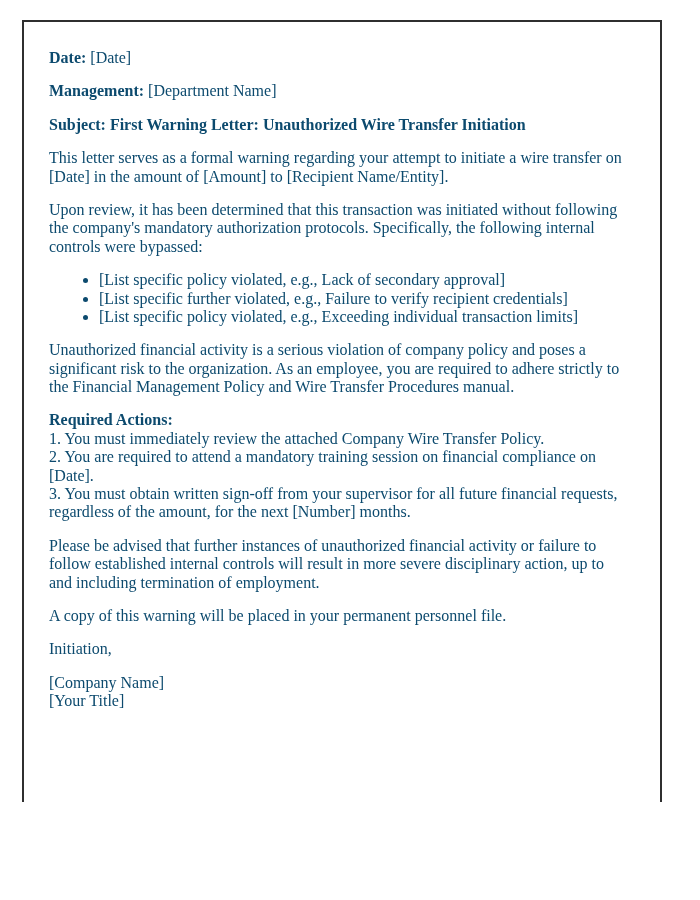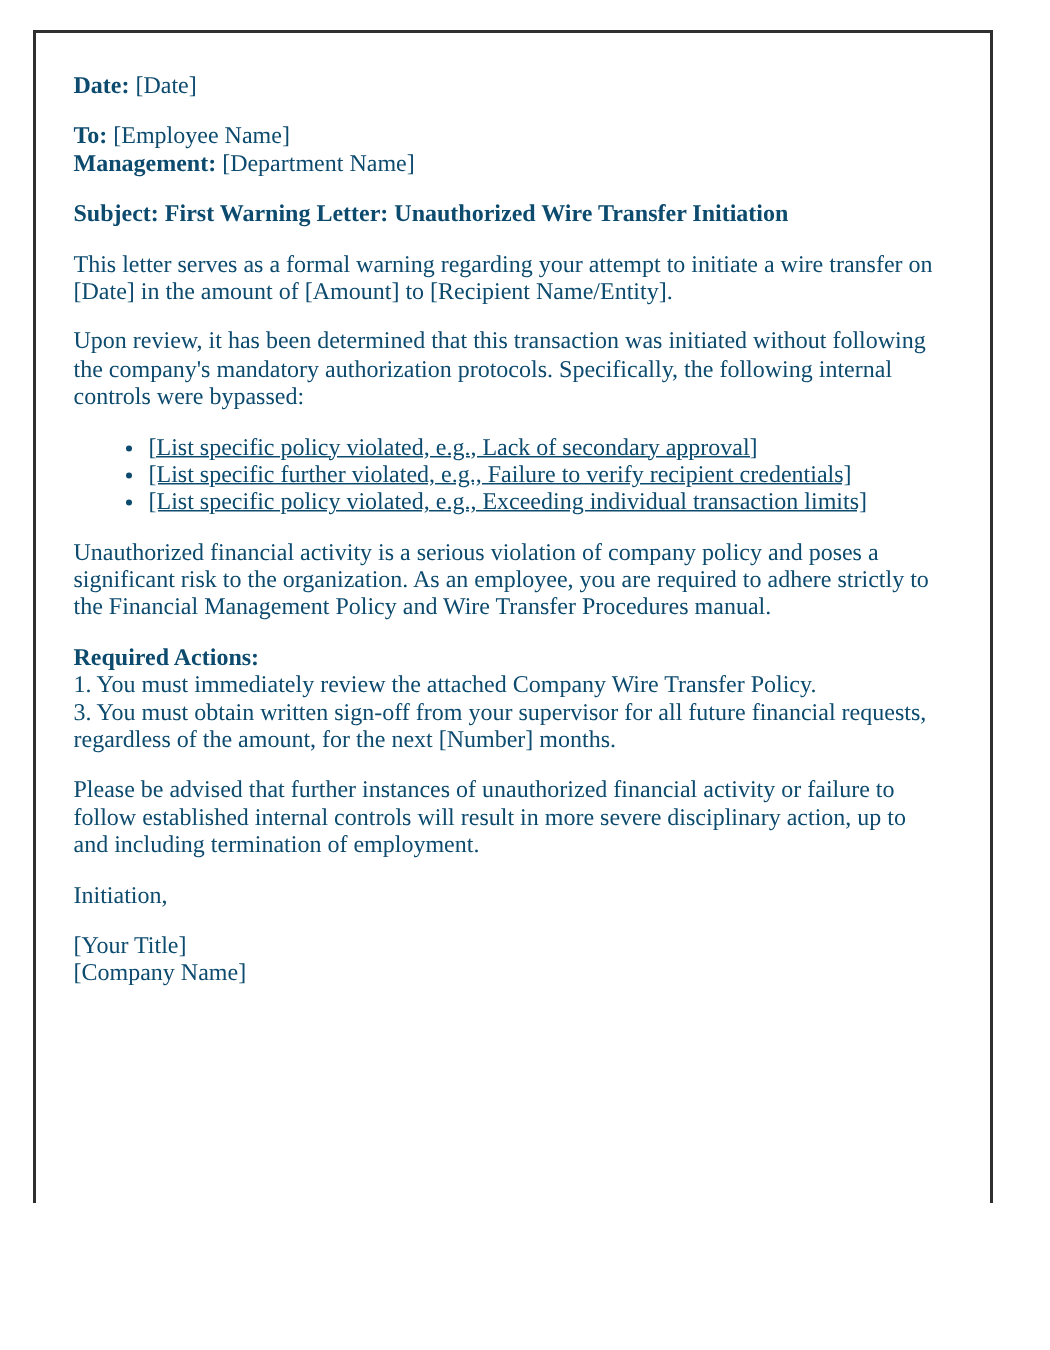--- a/index.html
+++ b/index.html
@@ -32,38 +32,36 @@
   .letter p {
     margin: 15px 0;
   }
   .letter ul {
     margin: 15px 0;
     padding-left: 50px;
   }
   .letter li {
     margin: 0;
     padding: 0;
-    text-decoration: underline;
   }
   .block {
     display: block;
   }
   strong {
     font-weight: bold;
   }
 </style>
 </head>
 <body style="background: rgb(255, 255, 255);">
 
 <div class="letter" style="border-color: rgb(47, 47, 47); color: #0c4a6e;">
 
   <p><strong>Date:</strong> <span>[Date]</span></p>
 
   <p>
-    <span class="block"><strong>To:</strong> <span>[Employee Name]</span></span>
     <span class="block"><strong>Management:</strong> <span>[Department Name]</span></span>
   </p>
 
   <p><strong>Subject: First Warning Letter: Unauthorized Wire Transfer Initiation</strong></p>
 
 
   <p>This letter serves as a formal warning regarding your attempt to initiate a wire transfer on [Date] in the amount of [Amount] to [Recipient Name/Entity].</p>
 
   <p>Upon review, it has been determined that this transaction was initiated without following the company's mandatory authorization protocols. Specifically, the following internal controls were bypassed:</p>
 
@@ -71,26 +69,28 @@
     <li>[List specific policy violated, e.g., Lack of secondary approval]</li>
     <li>[List specific further violated, e.g., Failure to verify recipient credentials]</li>
     <li>[List specific policy violated, e.g., Exceeding individual transaction limits]</li>
   </ul>
 
   <p>Unauthorized financial activity is a serious violation of company policy and poses a significant risk to the organization. As an employee, you are required to adhere strictly to the Financial Management Policy and Wire Transfer Procedures manual.</p>
 
   <p>
     <strong class="block">Required Actions:</strong>
     <span class="block">1. You must immediately review the attached Company Wire Transfer Policy.</span>
+    <span class="block">2. You are required to attend a mandatory training session on financial compliance on [Date].</span>
     <span class="block">3. You must obtain written sign-off from your supervisor for all future financial requests, regardless of the amount, for the next [Number] months.</span>
   </p>
 
   <p>Please be advised that further instances of unauthorized financial activity or failure to follow established internal controls will result in more severe disciplinary action, up to and including termination of employment.</p>
 
+  <p>A copy of this warning will be placed in your permanent personnel file.</p>
 
   <p>Initiation,</p>
 
   <p>
+    <span class="block">[Company Name]</span>
     <span class="block">[Your Title]</span>
-    <span class="block">[Company Name]</span>
   </p>
 
 </div>
 
 </body></html>

